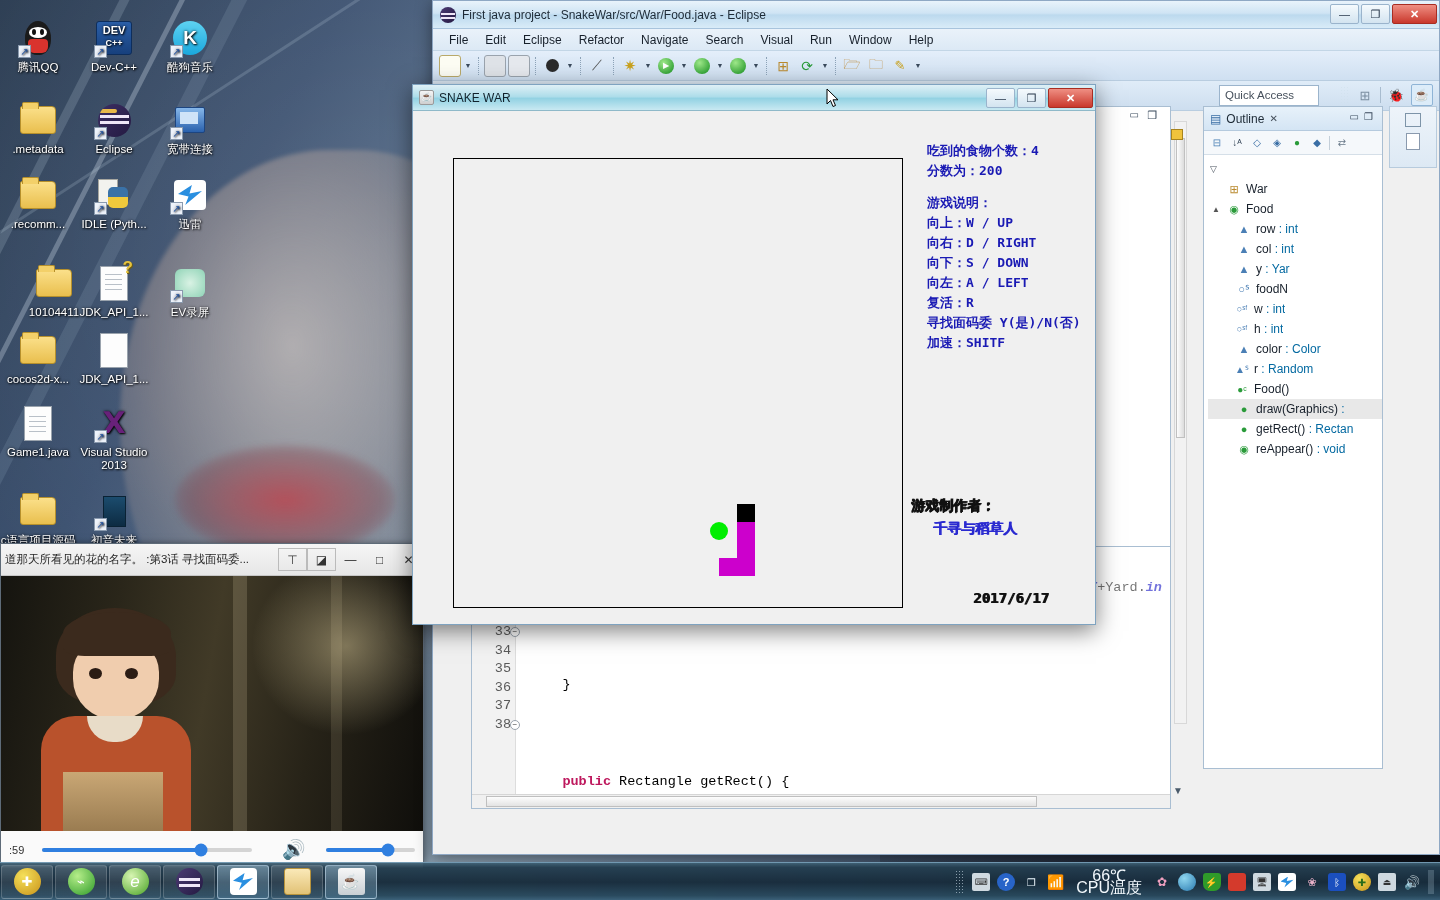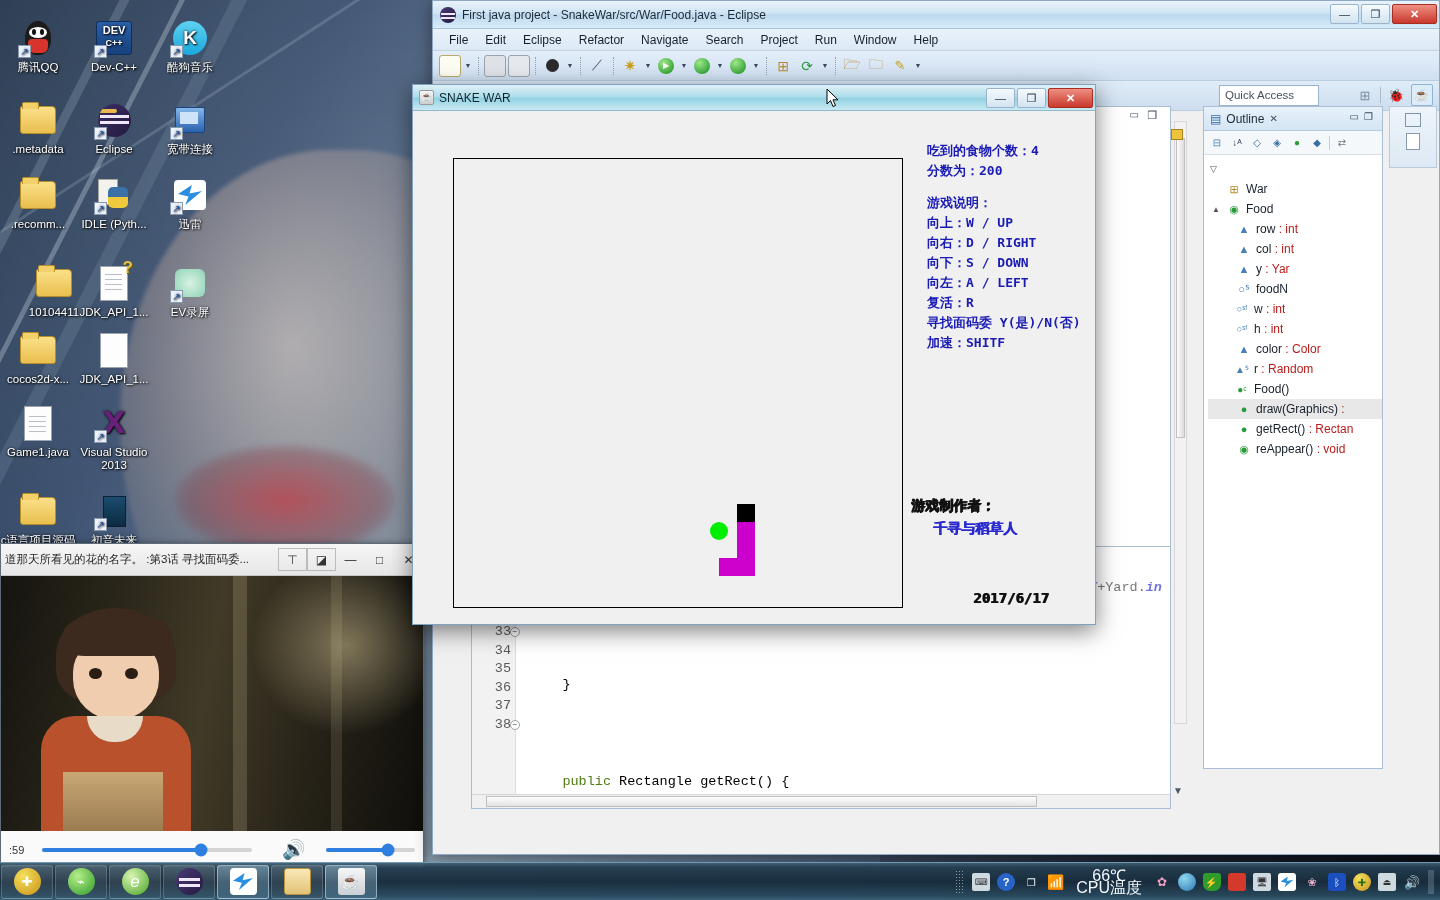--- a/index.html
+++ b/index.html
@@ -168,41 +168,41 @@
     height: 24px; border-bottom: 1px solid #d5dfe8; display: flex; align-items: center; gap: 4px; padding-left: 5px;
     background: #f5f8fb;
   }
   #outline .obar .oi { width: 16px; height: 16px; display: flex; align-items: center; justify-content: center; font-size: 10px; }
   .tree { padding: 3px 0 0 4px; font-size: 12px; color: #17202b; }
   .trow { display: flex; align-items: center; height: 20px; gap: 4px; padding-left: 4px; }
   .trow.sel { background: #e8e8e8; }
   .trow .tw { width: 10px; font-size: 8px; color: #555; }
   .trow .ti { width: 16px; text-align: center; font-size: 11px; }
   .trow .tl { white-space: nowrap; overflow: hidden; }
-  .typ { color: #b91c1c; }
+  .typ { color: #0369a1; }
 
   
   #editor {
     position: absolute; left: 38px; top: 545px; right: 268px; bottom: 45px;
     background: #fff; border: 1px solid #a9bed2; overflow: hidden;
   }
   .code-wrap { display: flex; font-family: "Liberation Mono", monospace; font-size: 13.5px; }
   .gutter {
     width: 44px; background: #f2f2f2; color: #5a5a5a; text-align: right;
     padding: 2px 4px 0 0; border-right: 1px solid #ddd; user-select: none;
   }
   .gutter div { height: 18.5px; line-height: 18.5px; position: relative; }
   .gutter div .fold {
     position: absolute; right: -9px; top: 4px; width: 10px; height: 10px;
     border: 1px solid #9aa3ad; border-radius: 50%; background: #fff;
     font-size: 8px; line-height: 8px; text-align: center; color: #444;
   }
   .codelines { flex: 1; padding: 2px 0 0 14px; white-space: pre; overflow: hidden; }
   .codelines div { height: 18.5px; line-height: 18.5px; }
-  .kw { color: #4d7c0f; font-weight: normal; }
+  .kw { color: #be185d; font-weight: bold; }
   .stc { color: #0000c0; font-weight: bold; font-style: italic; }
   .hscroll {
     position: absolute; left: 0; right: 0; bottom: 0; height: 14px;
     background: #f0f0f0; border-top: 1px solid #d6d6d6;
   }
   .hscroll .thumb {
     position: absolute; left: 14px; top: 1px; width: 79%; height: 11px;
     background: linear-gradient(#fdfdfd,#e3e3e3); border: 1px solid #bfbfbf;
   }
   .statusbar {
@@ -495,21 +495,21 @@
     </div>
   </div>
 
   <div class="menubar">
     <span>File</span>
     <span>Edit</span>
     <span>Eclipse</span>
     <span>Refactor</span>
     <span>Navigate</span>
     <span>Search</span>
-    <span>Project</span>
+    <span>Visual</span>
     <span>Run</span>
     <span>Window</span>
     <span>Help</span>
   </div>
 
   <div class="toolbar">
     <div class="tb-ico" style="background:#fdfdf4;border:1px solid #b9a96a;"></div>
     <div class="tb-arrow">▼</div>
     <div class="tb-sep"></div>
     <div class="tb-ico" style="background:#dfe3e8;border:1px solid #9aa3ad;"></div>

